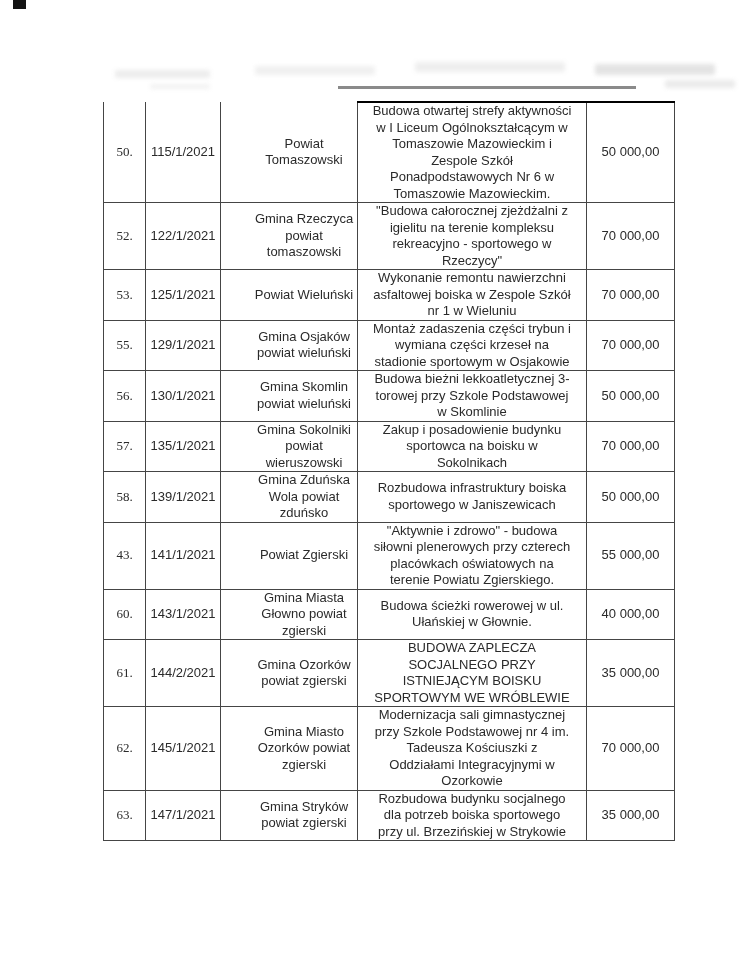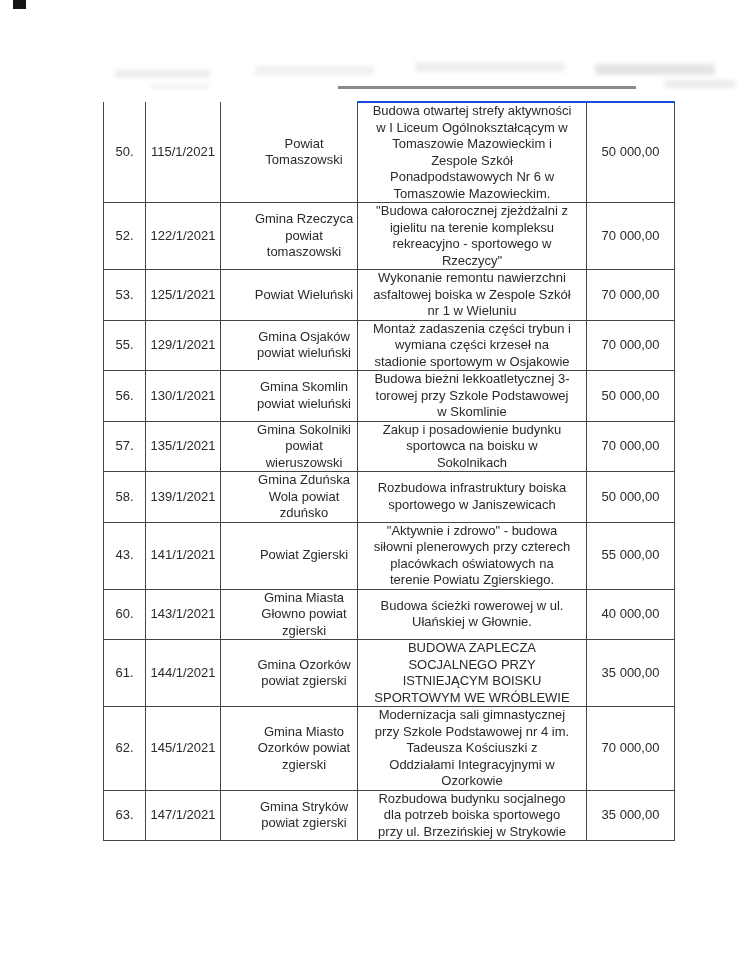--- a/index.html
+++ b/index.html
@@ -26,22 +26,22 @@
   }
   td{
     border:1px solid #454545;
     font-size:13px;line-height:16.5px;
     text-align:center;vertical-align:middle;
     padding:0 2px;white-space:pre-line;
     overflow:hidden;
   }
   tr:first-child td{border-top:none;}
   tr:first-child td.c-project,
-  tr:first-child td.c-amount{border-top:2px solid #1d4ed8;}
-  td.c-lp{width:42px;}
+  tr:first-child td.c-amount{border-top:2px solid #000000;}
+  td.c-lp{width:42px;font-family:Liberation Serif, serif;}
   td.c-nr{width:75px;}
   td.c-entity{width:137px;padding-left:32px;}
   td.c-project{width:229px;}
   td.c-amount{width:88px;margin-left:18px;}
 </style>
 </head>
 <body>
 
 <div class="mark-topleft"></div>
 <div class="smudge sm1"></div>
@@ -149,21 +149,21 @@
     <td class="c-nr">143/1/2021</td>
     <td class="c-entity">Gmina Miasta
 Głowno powiat
 zgierski</td>
     <td class="c-project">Budowa ścieżki rowerowej w ul.
 Ułańskiej w Głownie.</td>
     <td class="c-amount">40 000,00</td>
   </tr>
       <tr>
     <td class="c-lp">61.</td>
-    <td class="c-nr">144/1/2021</td>
+    <td class="c-nr">144/2/2021</td>
     <td class="c-entity">Gmina Ozorków
 powiat zgierski</td>
     <td class="c-project">BUDOWA ZAPLECZA
 SOCJALNEGO PRZY
 ISTNIEJĄCYM BOISKU
 SPORTOWYM WE WRÓBLEWIE</td>
     <td class="c-amount">35 000,00</td>
   </tr>
       <tr>
     <td class="c-lp">62.</td>

